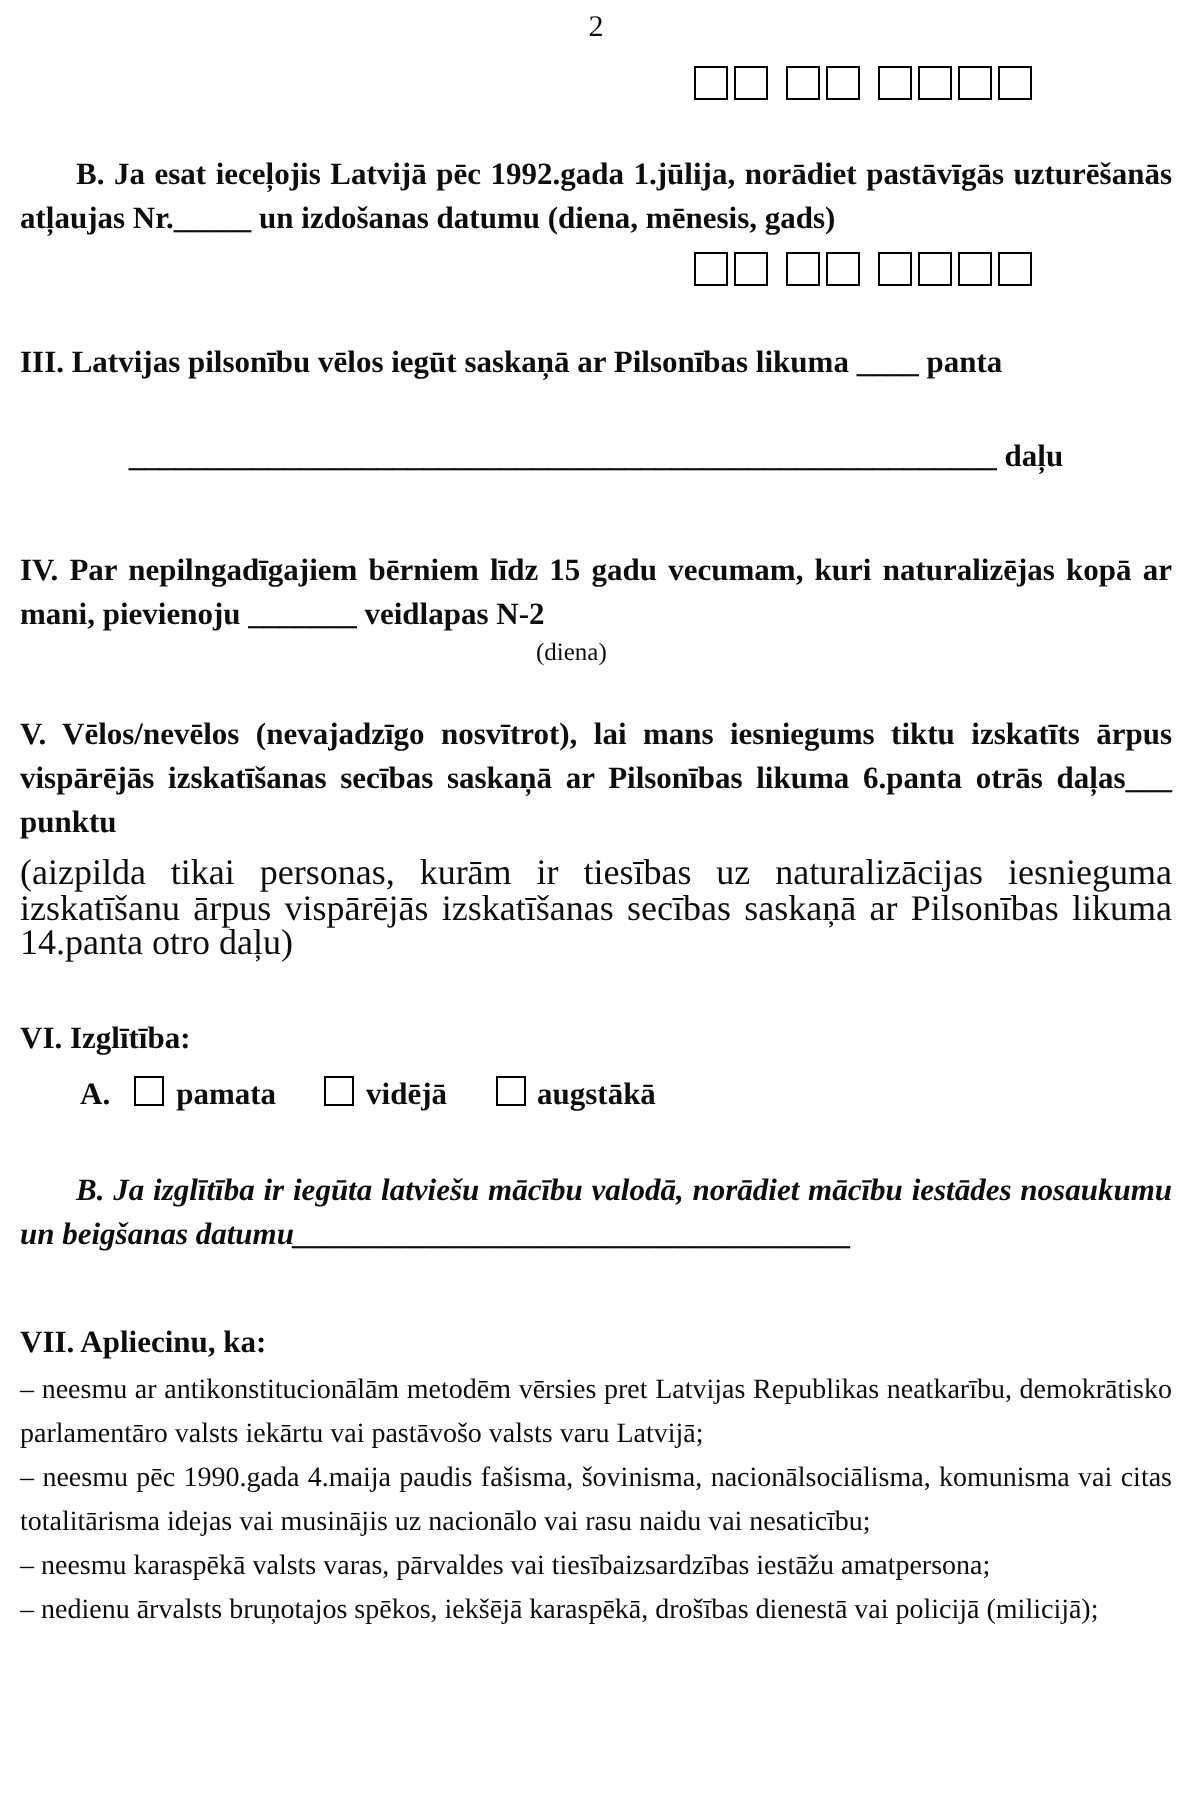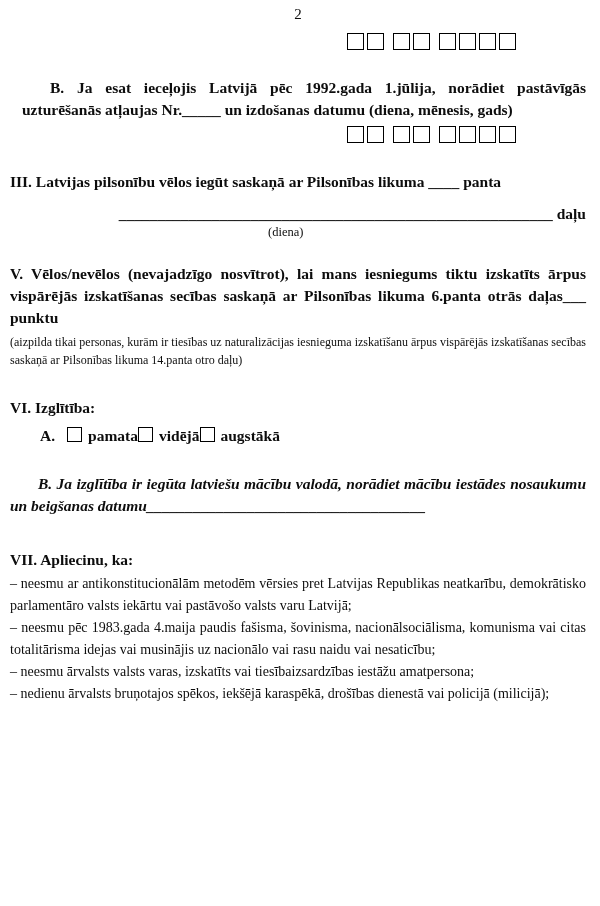--- a/index.html
+++ b/index.html
@@ -12,30 +12,30 @@
   .pagenum { text-align:center; font-size:15px; margin:0 0 10px 0; }
   .para { font-size:15.5px; line-height:22px; text-align:justify; margin:0; }
   .bold { font-weight:bold; }
   .p-iia { margin:4px 0 0 0; }
   .boxrow { display:flex; justify-content:flex-end; gap:9px; margin:5px 70px 0 0; }
   .box-group { display:flex; gap:3px; }
   .cbox {
     width:15px; height:15px; display:inline-block;
     border:1.6px solid #000; background:#fff; box-sizing:content-box;
   }
-  .p-iib { margin:27px 0 0 12px; text-indent:28px; }
+  .p-iib { margin:27px 0 0 0; text-indent:28px; }
   .p-iii1 { margin:28px 0 0 0; }
-  .p-iii2 { margin:10px 0 0 0; text-align:right; }
+  .p-iii2 { margin:25px 0 0 0; text-align:center; }
   .p-iv { margin:35px 0 0 0; }
   .skaits { font-size:12.5px; font-weight:normal; line-height:15px; margin:0 0 0 258px; }
   .p-v { margin:23px 0 0 0; }
-  .p-vnote { font-size:12px; font-weight:normal; line-height:17.5px; text-align:justify; margin:5px 0 0 0; }
+  .p-vnote { font-size:18px; font-weight:normal; line-height:17.5px; text-align:justify; margin:5px 0 0 0; }
   .p-vi-title { margin:28px 0 0 0; }
   .edu-line { margin:6px 0 0 30px; font-size:15.5px; line-height:22px; display:flex; align-items:center; gap:12px; }
-  .edu-options { display:flex; gap:0; align-items:center; }
+  .edu-options { display:flex; gap:24px; align-items:center; }
   .edu-option { display:inline-flex; align-items:center; gap:6px; }
   .cbox.edu { width:13px; height:13px; border-width:1.3px; position:relative; top:-2px; }
   .p-vib { margin:26px 0 0 0; text-indent:28px;font-style:italic; }
   .p-vii-title { margin:32px 0 0 0; }
   .decl-item { font-size:14px; font-weight:normal; line-height:22px; text-align:justify; margin:0; }
   .decl-list { margin:2px 0 0 0; }
 </style>
 </head>
 <body>
 
@@ -76,20 +76,21 @@
         <span class="cbox"></span>
         <span class="cbox"></span>
         <span class="cbox"></span>
         <span class="cbox"></span>
       </span>
     </div>
 
   <p class="para bold p-iii1">III. Latvijas pilsonību vēlos iegūt saskaņā ar Pilsonības likuma ____ panta</p>
   <p class="para bold p-iii2">________________________________________________________ daļu</p>
 
+  <p class="para bold p-iv">IV. Par nepilngadīgajiem bērniem līdz 15 gadu vecumam, kuri naturalizējas kopā ar mani, pievienoju _______ veidlapas N-2</p>
   <div class="skaits">(diena)</div>
 
   <p class="para bold p-v">V. Vēlos/nevēlos (nevajadzīgo nosvītrot), lai mans iesniegums tiktu izskatīts ārpus vispārējās izskatīšanas secības saskaņā ar Pilsonības likuma 6.panta otrās daļas___ punktu</p>
   <p class="para p-vnote">(aizpilda tikai personas, kurām ir tiesības uz naturalizācijas iesnieguma izskatīšanu ārpus vispārējās izskatīšanas secības saskaņā ar Pilsonības likuma 14.panta otro daļu)</p>
 
   <p class="para bold p-vi-title">VI. Izglītība:</p>
 
   <div class="edu-line">
     <span class="bold">A.</span>
     <span class="edu-options">
@@ -106,18 +107,18 @@
           <span class="bold">augstākā</span>
         </span>
       </span>
   </div>
 
   <p class="para bold p-vib">B. Ja izglītība ir iegūta latviešu mācību valodā, norādiet mācību iestādes nosaukumu un beigšanas datumu____________________________________</p>
 
   <p class="para bold p-vii-title">VII. Apliecinu, ka:</p>
   <div class="decl-list">
       <p class="decl-item">– neesmu ar antikonstitucionālām metodēm vērsies pret Latvijas Republikas neatkarību, demokrātisko parlamentāro valsts iekārtu vai pastāvošo valsts varu Latvijā;</p>
-      <p class="decl-item">– neesmu pēc 1983.gada 4.maija paudis fašisma, šovinisma, nacionālsociālisma, komunisma vai citas totalitārisma idejas vai musinājis uz nacionālo vai rasu naidu vai nesaticību;</p>
-      <p class="decl-item">– neesmu ārvalsts valsts varas, izskatīts vai tiesībaizsardzības iestāžu amatpersona;</p>
+      <p class="decl-item">– neesmu pēc 1990.gada 4.maija paudis fašisma, šovinisma, nacionālsociālisma, komunisma vai citas totalitārisma idejas vai musinājis uz nacionālo vai rasu naidu vai nesaticību;</p>
+      <p class="decl-item">– neesmu karaspēkā valsts varas, pārvaldes vai tiesībaizsardzības iestāžu amatpersona;</p>
       <p class="decl-item">– nedienu ārvalsts bruņotajos spēkos, iekšējā karaspēkā, drošības dienestā vai policijā (milicijā);</p>
     </div>
 
 </div>
 
 </body></html>

